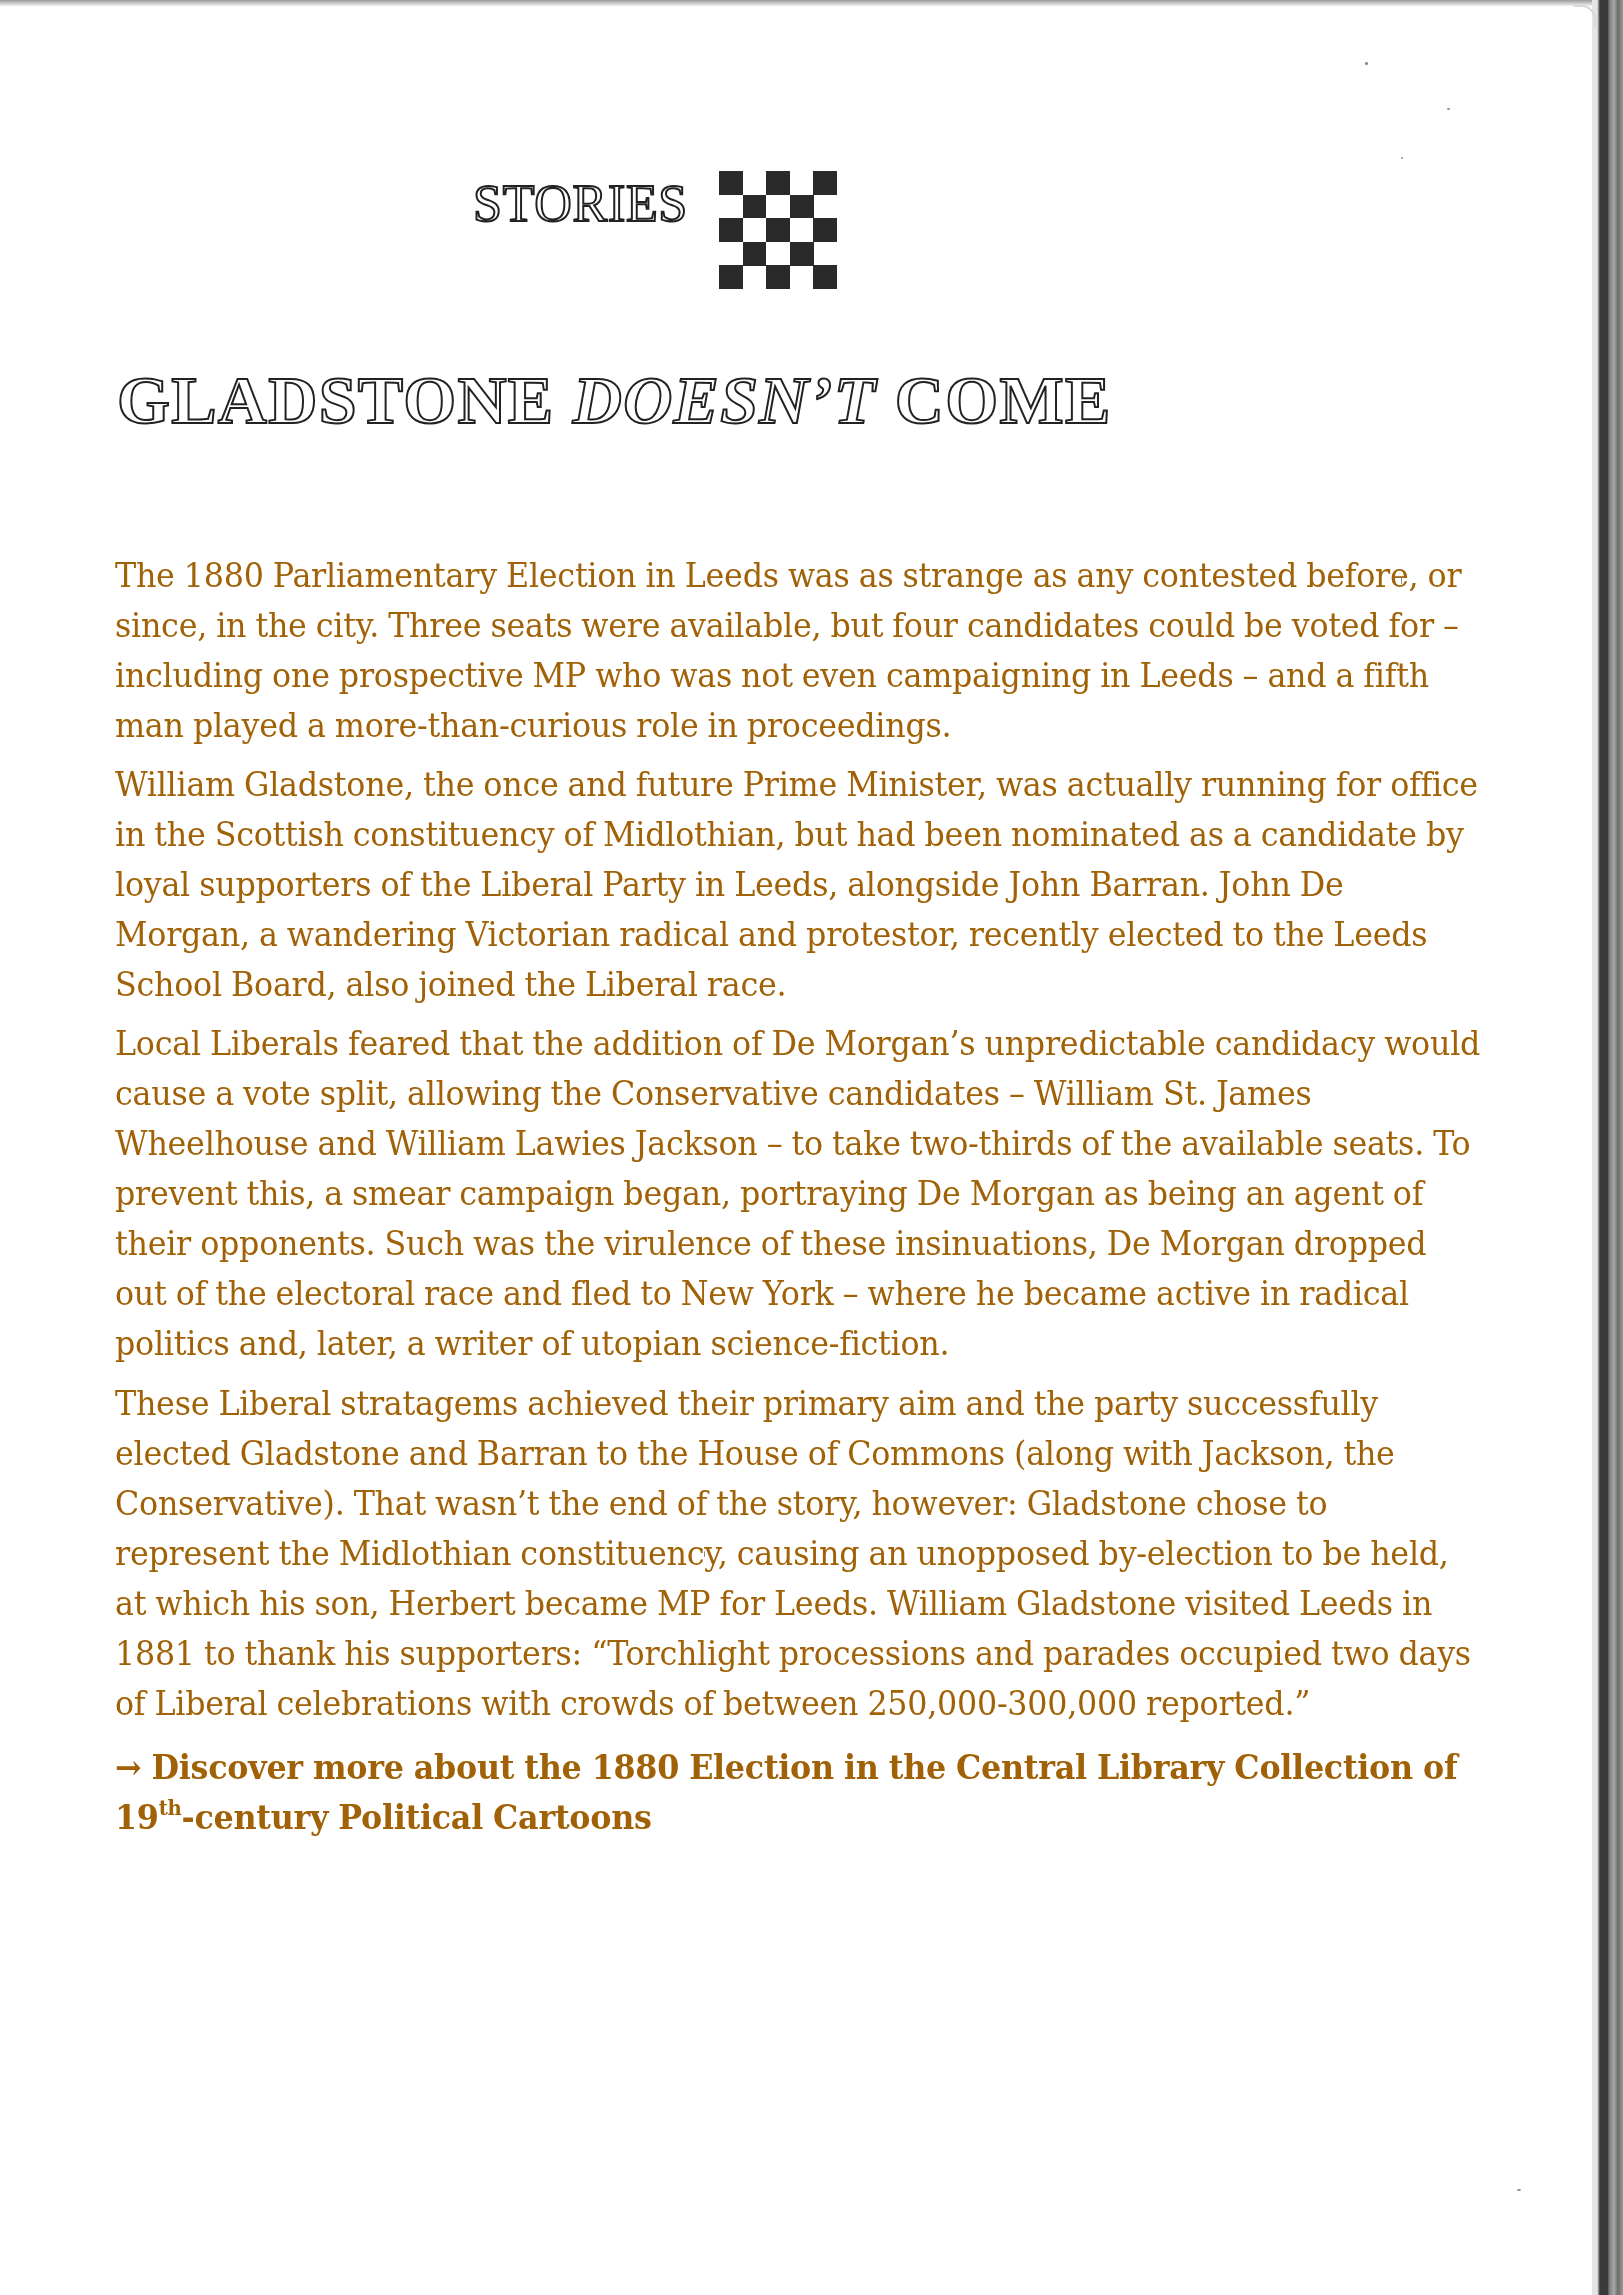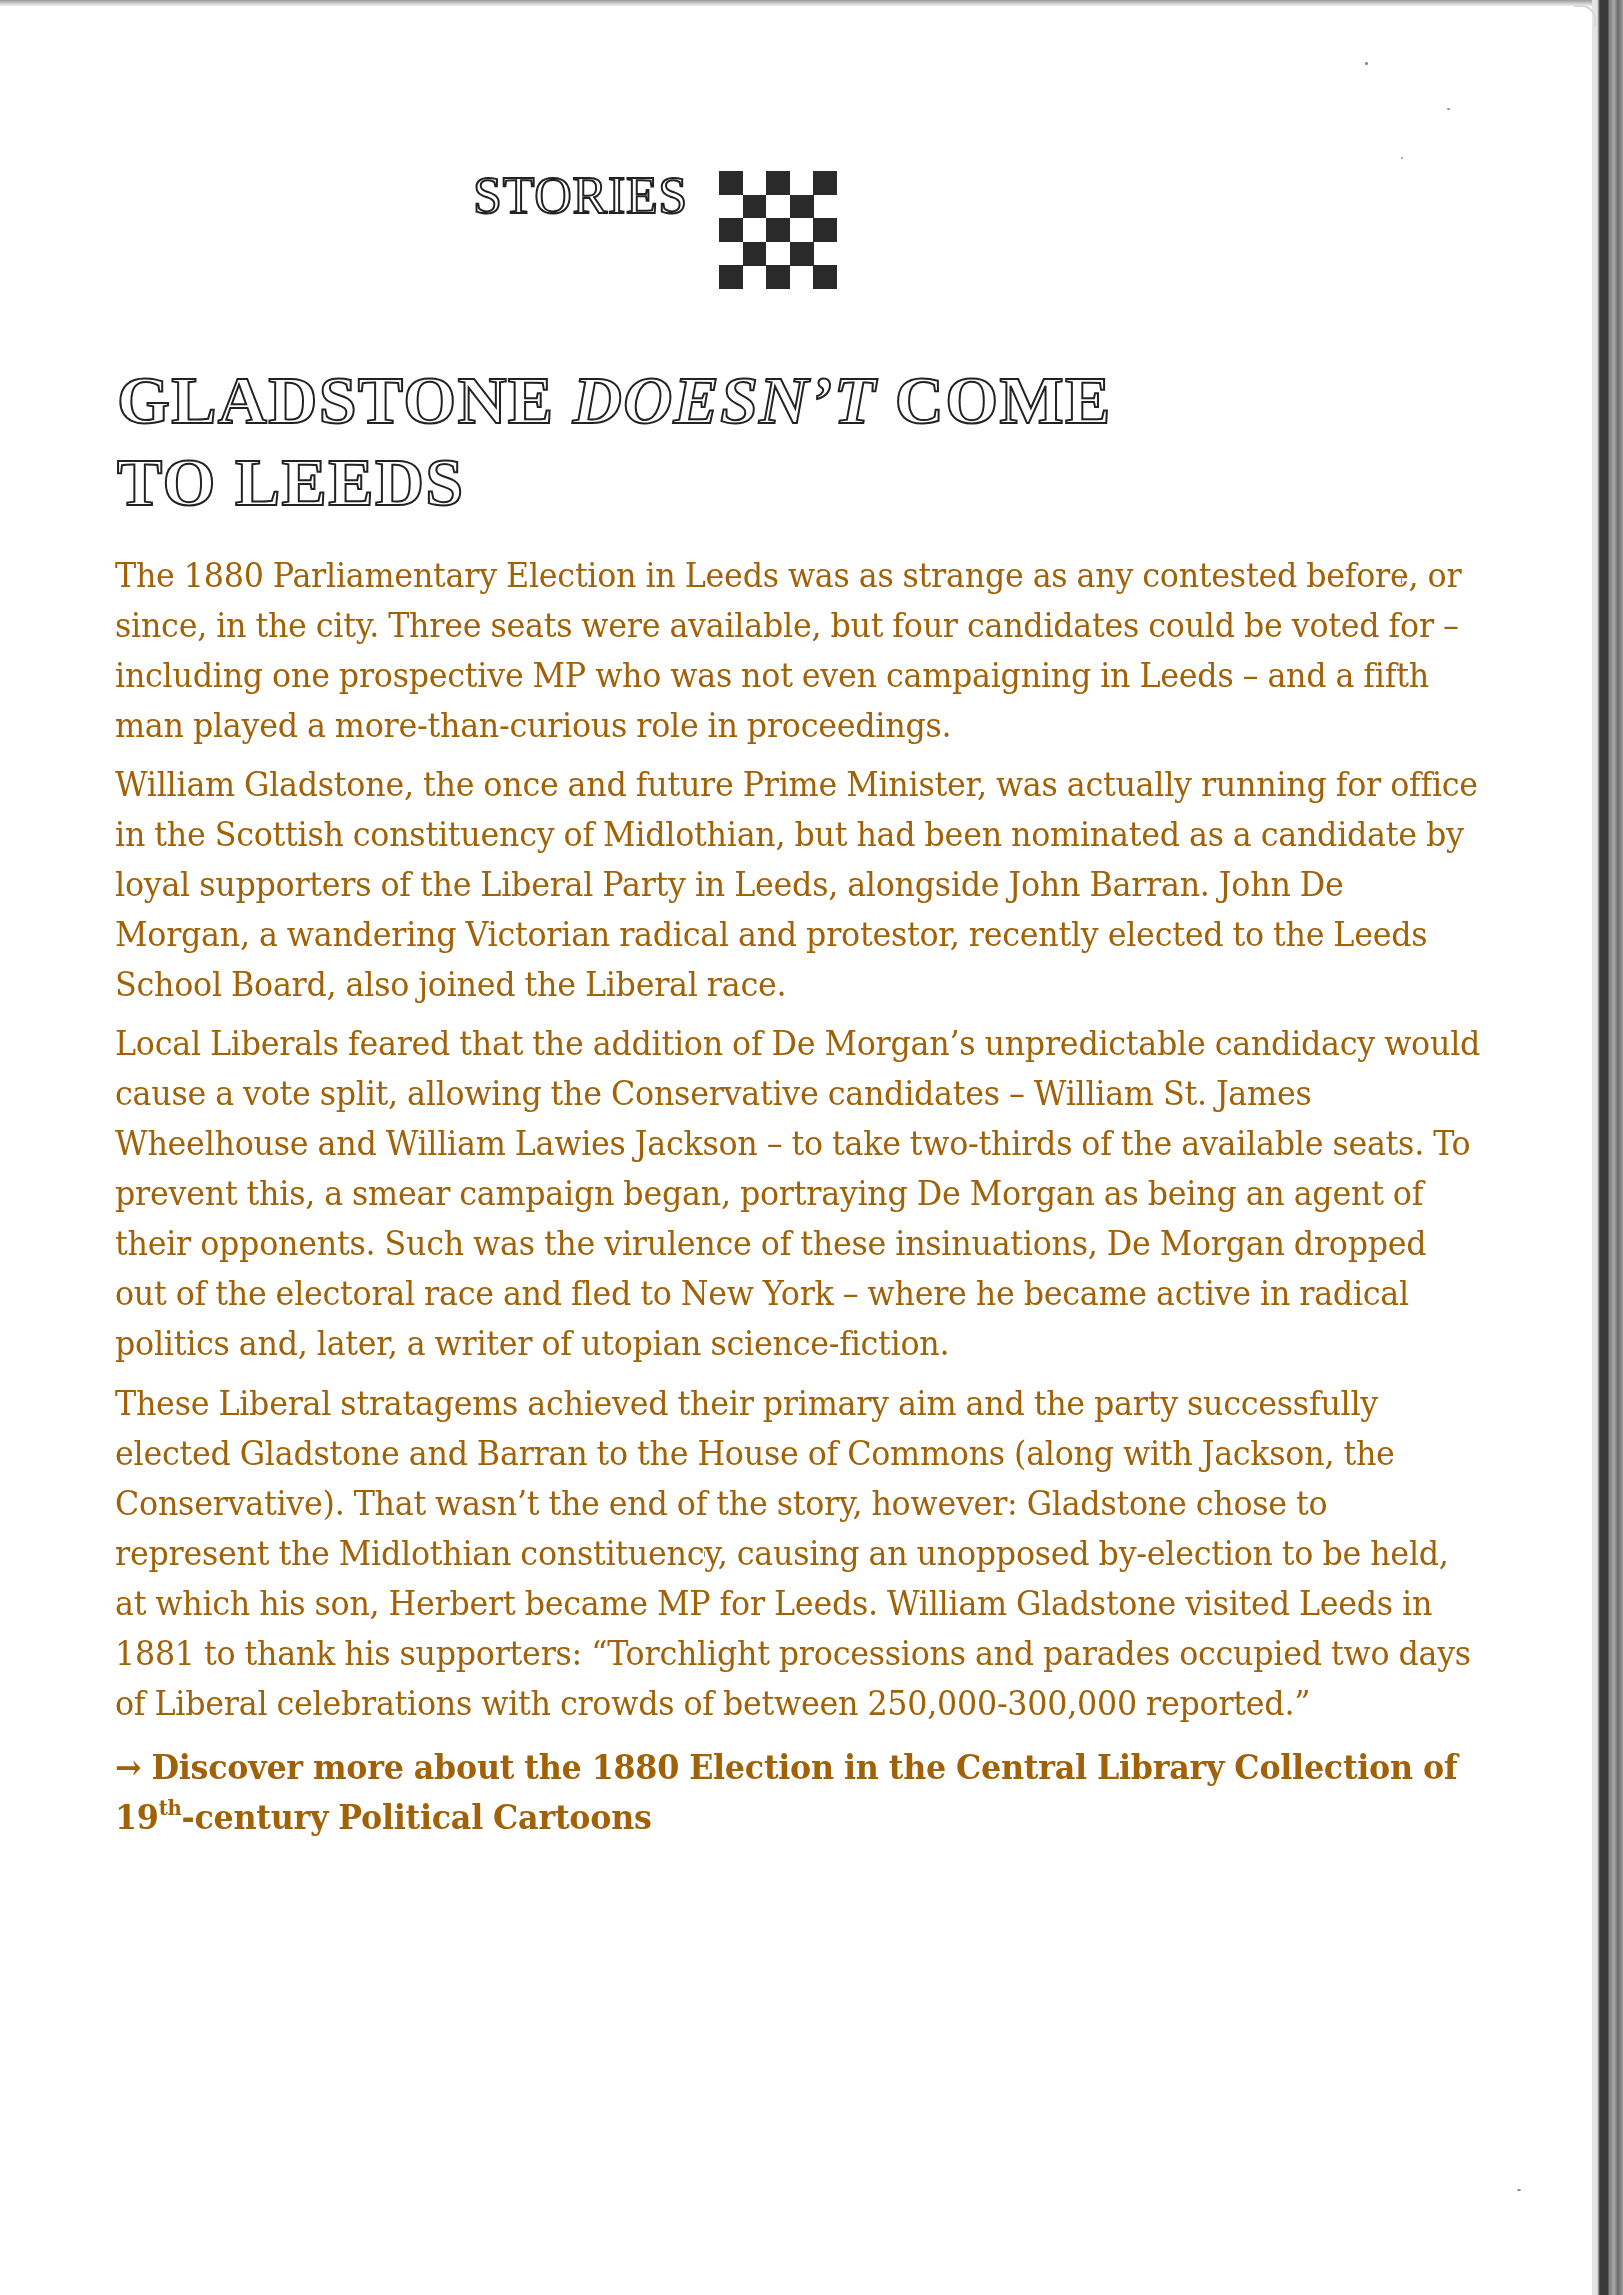--- a/index.html
+++ b/index.html
@@ -49,21 +49,21 @@
       font-family: "Liberation Serif", "DejaVu Serif", serif;
       font-size: 52px;
       line-height: 63px;
       color: #ffffff;
       -webkit-text-stroke: 2px #222;
       letter-spacing: 0.7px;
       font-weight: normal;
     }
     .mast-left {
       right: 935px;
-      top: 0;
+      top: 8px;
       text-align: right;
     }
     .mast-right {
       left: 871px;
       top: 0;
       text-align: left;
     }
     .mast-line {
       display: block;
       white-space: nowrap;
@@ -160,21 +160,20 @@
       <div class="sq" style="left: 23.6px; top: 71px; background: rgb(42, 42, 42);"></div>
       <div class="sq" style="left: 71px; top: 71px; background: rgb(42, 42, 42);"></div>
       <div class="sq" style="left: 0px; top: 94px; background: rgb(42, 42, 42);"></div>
       <div class="sq" style="left: 47px; top: 94px; background: rgb(42, 42, 42);"></div>
       <div class="sq" style="left: 94px; top: 94px; background: rgb(42, 42, 42);"></div>
     </div>
 </header>
 
 <h1 class="title" style="margin:0;">
   <span>GLADSTONE </span><span class="em">DOESN’T</span><span> COME</span><br>
-  <span>TO LEEDS</span>
 </h1>
 
 <main class="article">
   <p>The 1880 Parliamentary Election in Leeds was as strange as any contested before, or since, in the city. Three seats were available, but four candidates could be voted for – including one prospective MP who was not even campaigning in Leeds – and a fifth man played a more-than-curious role in proceedings.</p>
   <p>William Gladstone, the once and future Prime Minister, was actually running for office in the Scottish constituency of Midlothian, but had been nominated as a candidate by loyal supporters of the Liberal Party in Leeds, alongside John Barran. John De Morgan, a wandering Victorian radical and protestor, recently elected to the Leeds School Board, also joined the Liberal race.</p>
   <p>Local Liberals feared that the addition of De Morgan’s unpredictable candidacy would cause a vote split, allowing the Conservative candidates – William St. James Wheelhouse and William Lawies Jackson – to take two-thirds of the available seats. To prevent this, a smear campaign began, portraying De Morgan as being an agent of their opponents. Such was the virulence of these insinuations, De Morgan dropped out of the electoral race and fled to New York – where he became active in radical politics and, later, a writer of utopian science-fiction.</p>
   <p>These Liberal stratagems achieved their primary aim and the party successfully elected Gladstone and Barran to the House of Commons (along with Jackson, the Conservative). That wasn’t the end of the story, however: Gladstone chose to represent the Midlothian constituency, causing an unopposed by-election to be held, at which his son, Herbert became MP for Leeds. William Gladstone visited Leeds in 1881 to thank his supporters: “Torchlight processions and parades occupied two days of Liberal celebrations with crowds of between 250,000-300,000 reported.”</p>
   <p class="cta">
     <span>→</span><span> Discover more about the 1880 Election in the Central Library Collection of 19</span><sup>th</sup><span>-century Political Cartoons</span>
   </p>

